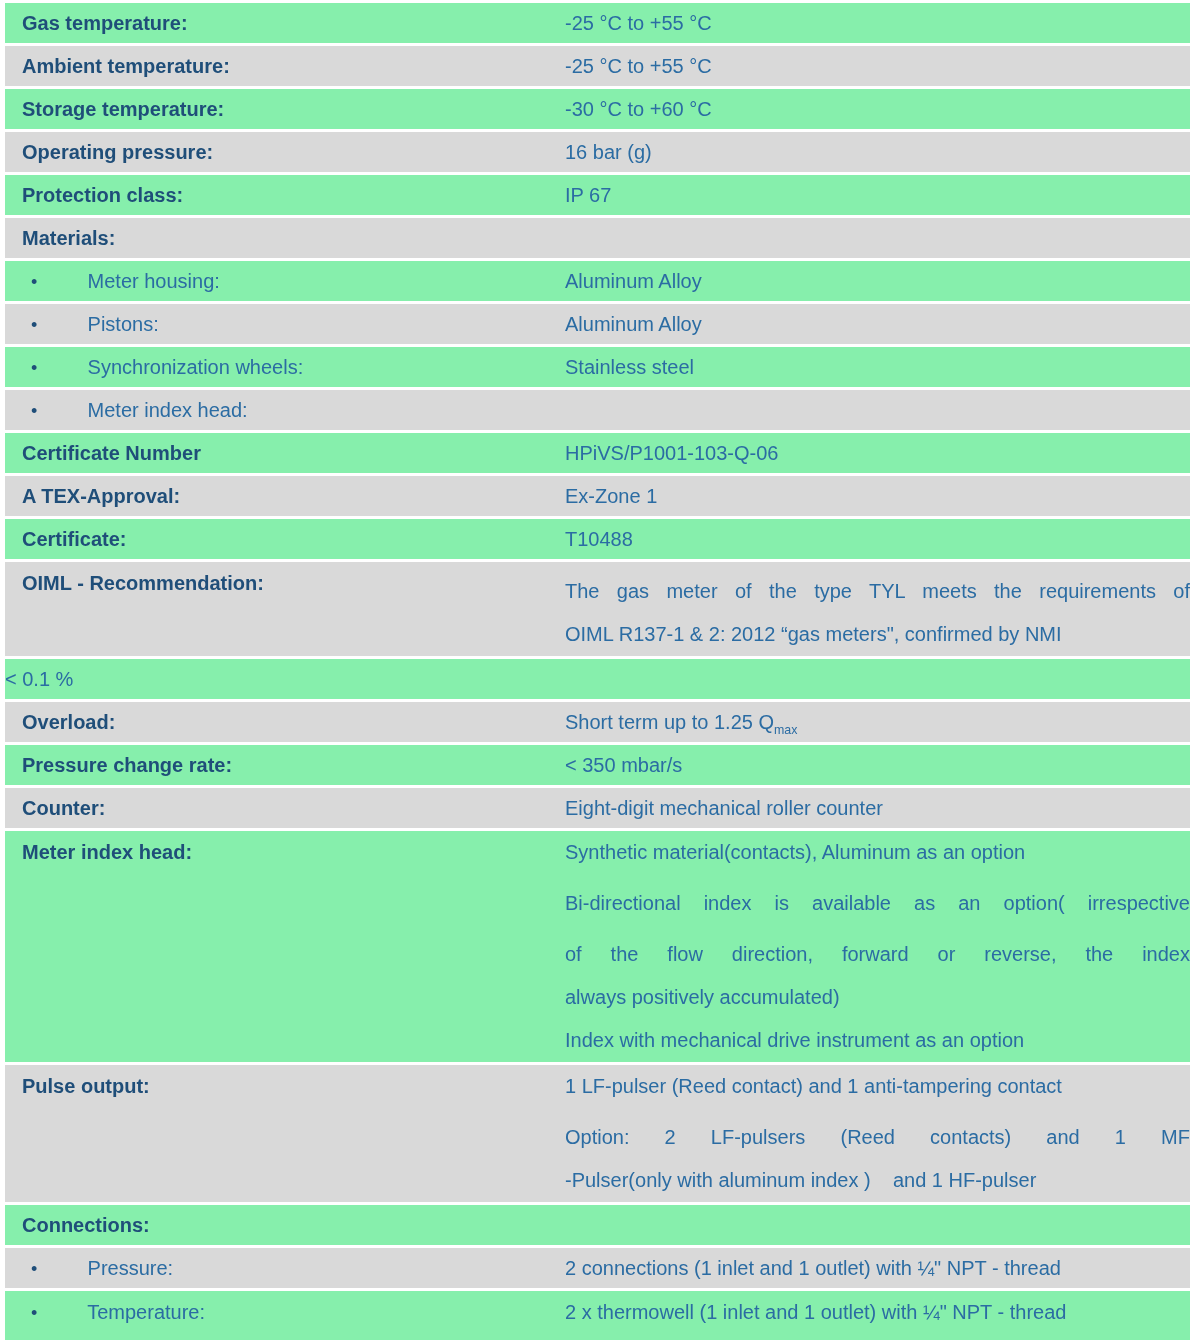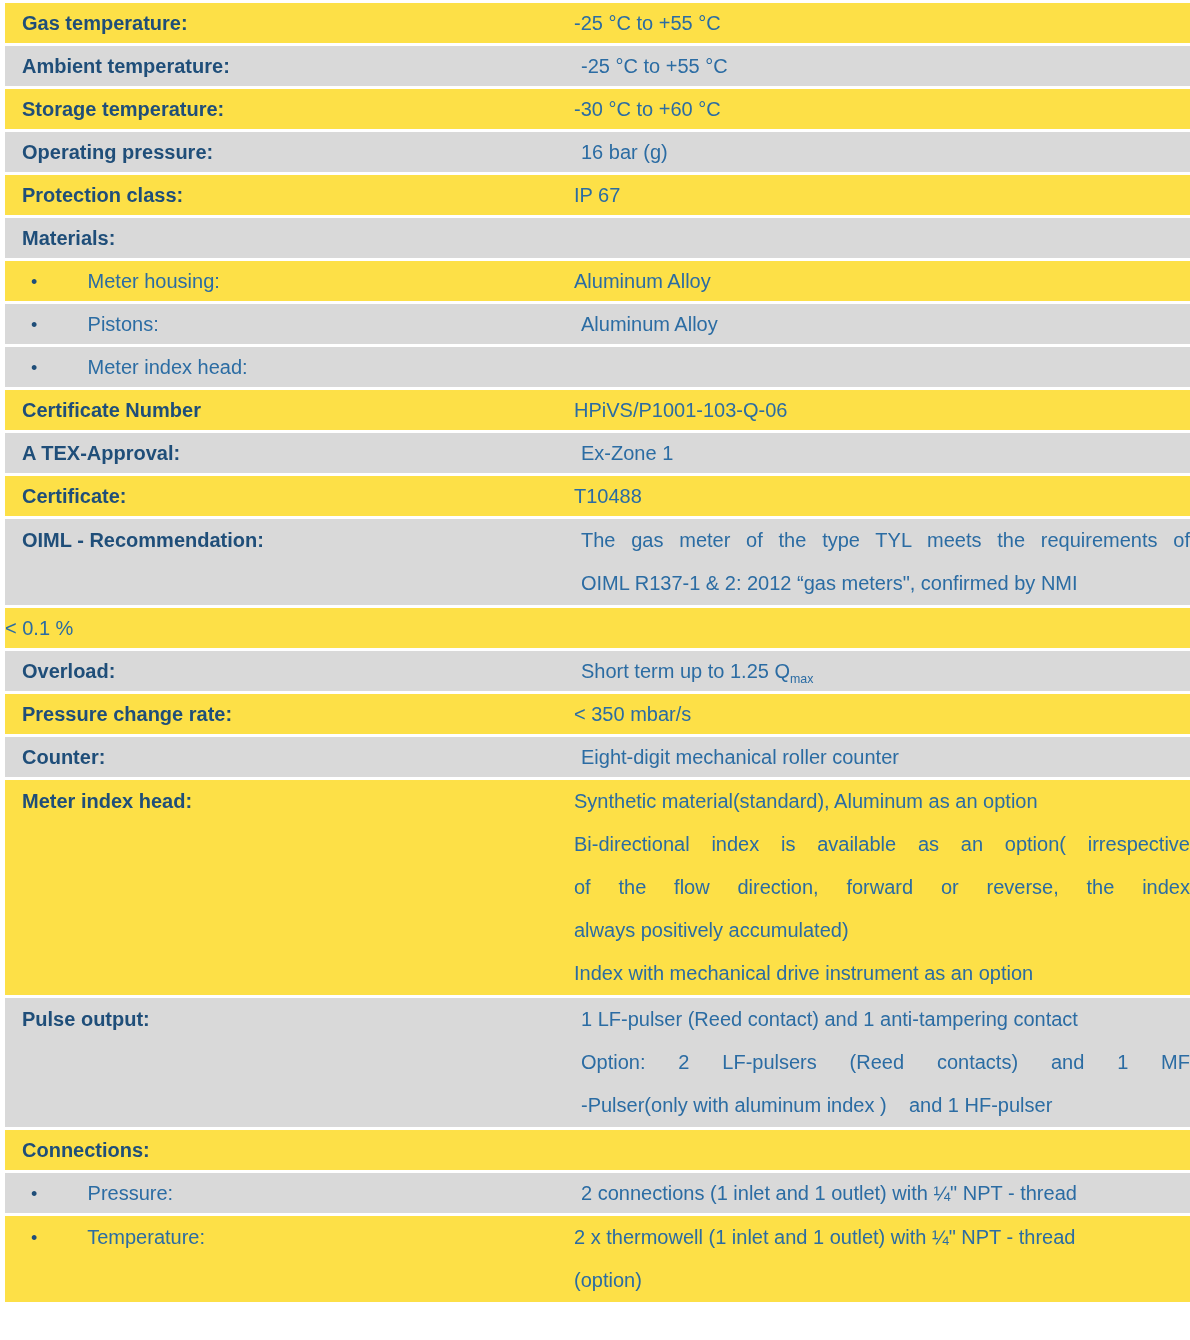--- a/index.html
+++ b/index.html
@@ -7,22 +7,22 @@
     width: 1190px; height: 1340px;
     background: #ffffff;
     overflow: hidden;
     font-family: "Liberation Sans", sans-serif;
   }
   .spec-table { padding-top: 3px; }
   .row {
     display: flex;
     margin: 0 0 3px 5px;
   }
-  .row.light { background: #fde047; gap: 9px; }
-  .row.dark  { background: #d9d9d9; gap: 16px; }
+  .row.light { background: #86efac; }
+  .row.dark  { background: #d9d9d9; }
   .row.single { min-height: 40px; }
   .row.single .label-cell,
   .row.single .value-line { height: 40px; line-height: 40px; }
   .row.multi .label-cell,
   .row.multi .value-line { height: 43px; line-height: 43px; }
   .label-cell {
     flex: 0 0 560px;
     width: 560px;
     padding-left: 17px;
     font-size: 20px;
@@ -38,21 +38,21 @@
   }
   .label-text.bold { font-weight: bold; color: #1F4E79; }
   .label-text.reg  { font-weight: normal; color: #2B6CA3; }
   .value-cell {
     flex: 1;
     padding-right: 0;
     font-size: 20px;
     color: #2B6CA3;
   }
   .value-line { white-space: pre-wrap; overflow: hidden; }
-  .value-line.justify { text-align: justify; text-align-last: justify; }
+  .value-line.justify { text-align: justify; text-align-last: justify; margin-top: 8px; }
   .value-line sub { font-size: 0.62em; line-height: 0; margin-top: 39px; }
 </style>
 </head>
 <body>
 
 <div class="spec-table">
   <div class="row light single">
     <div class="cell label-cell">
       
       <span class="label-text bold">Gas temperature:</span>
@@ -123,20 +123,29 @@
   <div class="row dark single">
     <div class="cell label-cell">
       <span class="bullet">•</span>
       <span class="label-text reg">Pistons:</span>
     </div>
     <div class="cell value-cell">
         <div class="value-line">Aluminum Alloy</div>
       </div>
   </div>
 
+  <div class="row light single">
+    <div class="cell label-cell">
+      <span class="bullet">•</span>
+      <span class="label-text reg">Synchronization wheels:</span>
+    </div>
+    <div class="cell value-cell">
+        <div class="value-line">Stainless steel</div>
+      </div>
+  </div>
 
   <div class="row dark single">
     <div class="cell label-cell">
       <span class="bullet">•</span>
       <span class="label-text reg">Meter index head:</span>
     </div>
   </div>
 
   <div class="row light single">
     <div class="cell label-cell">
@@ -214,21 +223,21 @@
         <div class="value-line">Eight-digit mechanical roller counter</div>
       </div>
   </div>
 
   <div class="row light multi">
     <div class="cell label-cell">
       
       <span class="label-text bold">Meter index head:</span>
     </div>
     <div class="cell value-cell">
-        <div class="value-line">Synthetic material(standard), Aluminum as an option</div>
+        <div class="value-line">Synthetic material(contacts), Aluminum as an option</div>
         <div class="value-line justify">Bi-directional index is available as an option( irrespective</div>
         <div class="value-line justify">of the flow direction, forward or reverse, the index</div>
         <div class="value-line">always positively accumulated)</div>
         <div class="value-line">Index with mechanical drive instrument as an option</div>
       </div>
   </div>
 
   <div class="row dark multi">
     <div class="cell label-cell">
       

